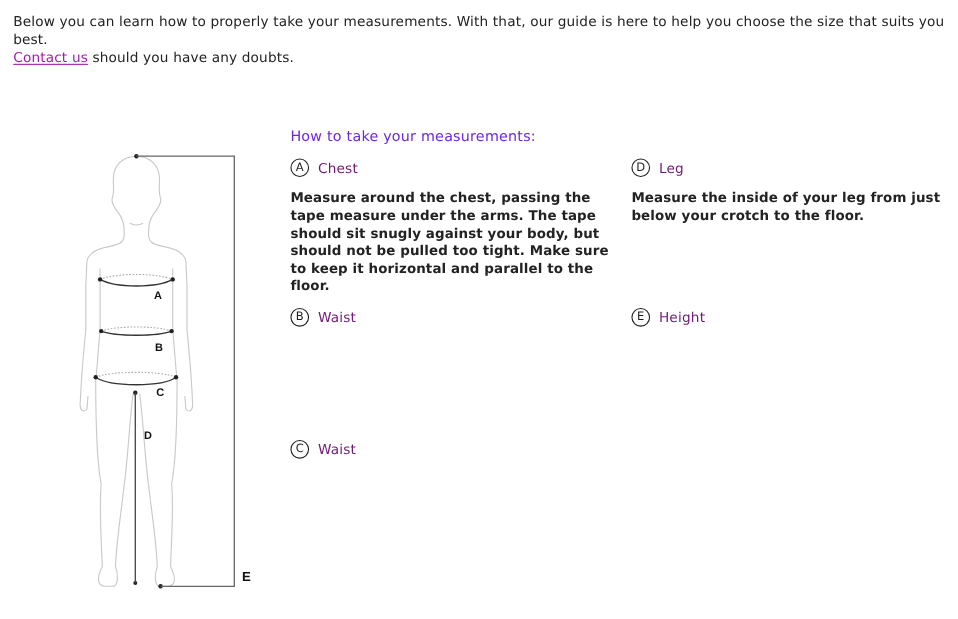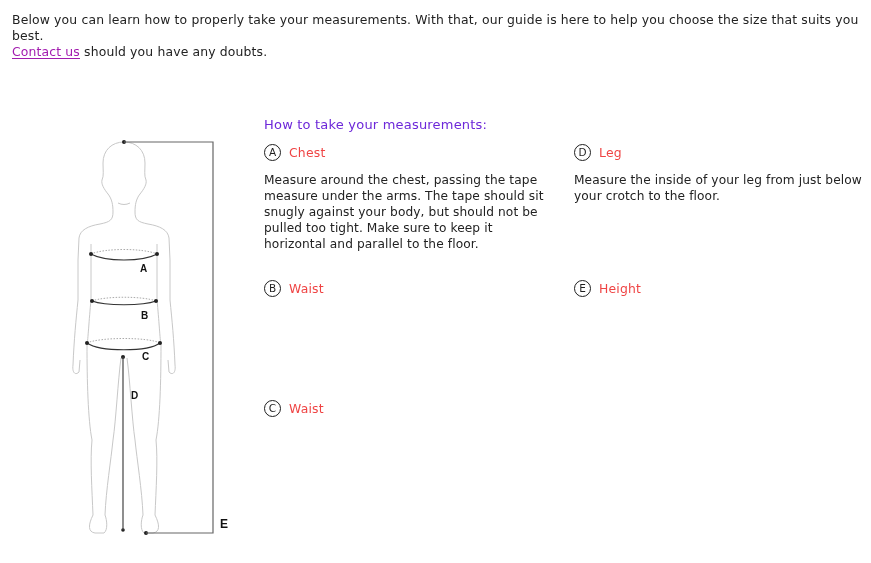--- a/index.html
+++ b/index.html
@@ -19,24 +19,25 @@
       position: absolute; left: 264px; top: 93px;
       font-size: 13px; letter-spacing: 0.2px; color: #6d28d9; margin-top: 24px;
     }
     .m-item { position: absolute; width: 290px; }
     .m-head { display: flex; align-items: center; height: 20px; }
     .circle {
       width: 17px; height: 17px; border: 1px solid #1f1f1f; border-radius: 50%;
       display: inline-flex; align-items: center; justify-content: center;
       font-size: 10.5px; color: #1f1f1f; box-sizing: border-box; margin-right: 8px;
     }
-    .m-title { font-size: 12.4px; letter-spacing: 0.2px; color: #ef4444; }
+    .m-title { font-size: 12.4px; letter-spacing: 0.2px; color: #701a75; }
     .m-desc {
       margin-top: 10px; font-size: 12.2px; line-height: 16px; letter-spacing: 0.1px;
       color: #222;
+      font-weight: bold;
     }
   </style>
 </head>
 <body>
 
 <div class="intro">
   <span>Below you can learn how to properly take your measurements. With that, our guide is here to help you choose the size that suits you best.</span><br>
   <a href="#">Contact us</a><span> should you have any doubts.</span>
 </div>
 

